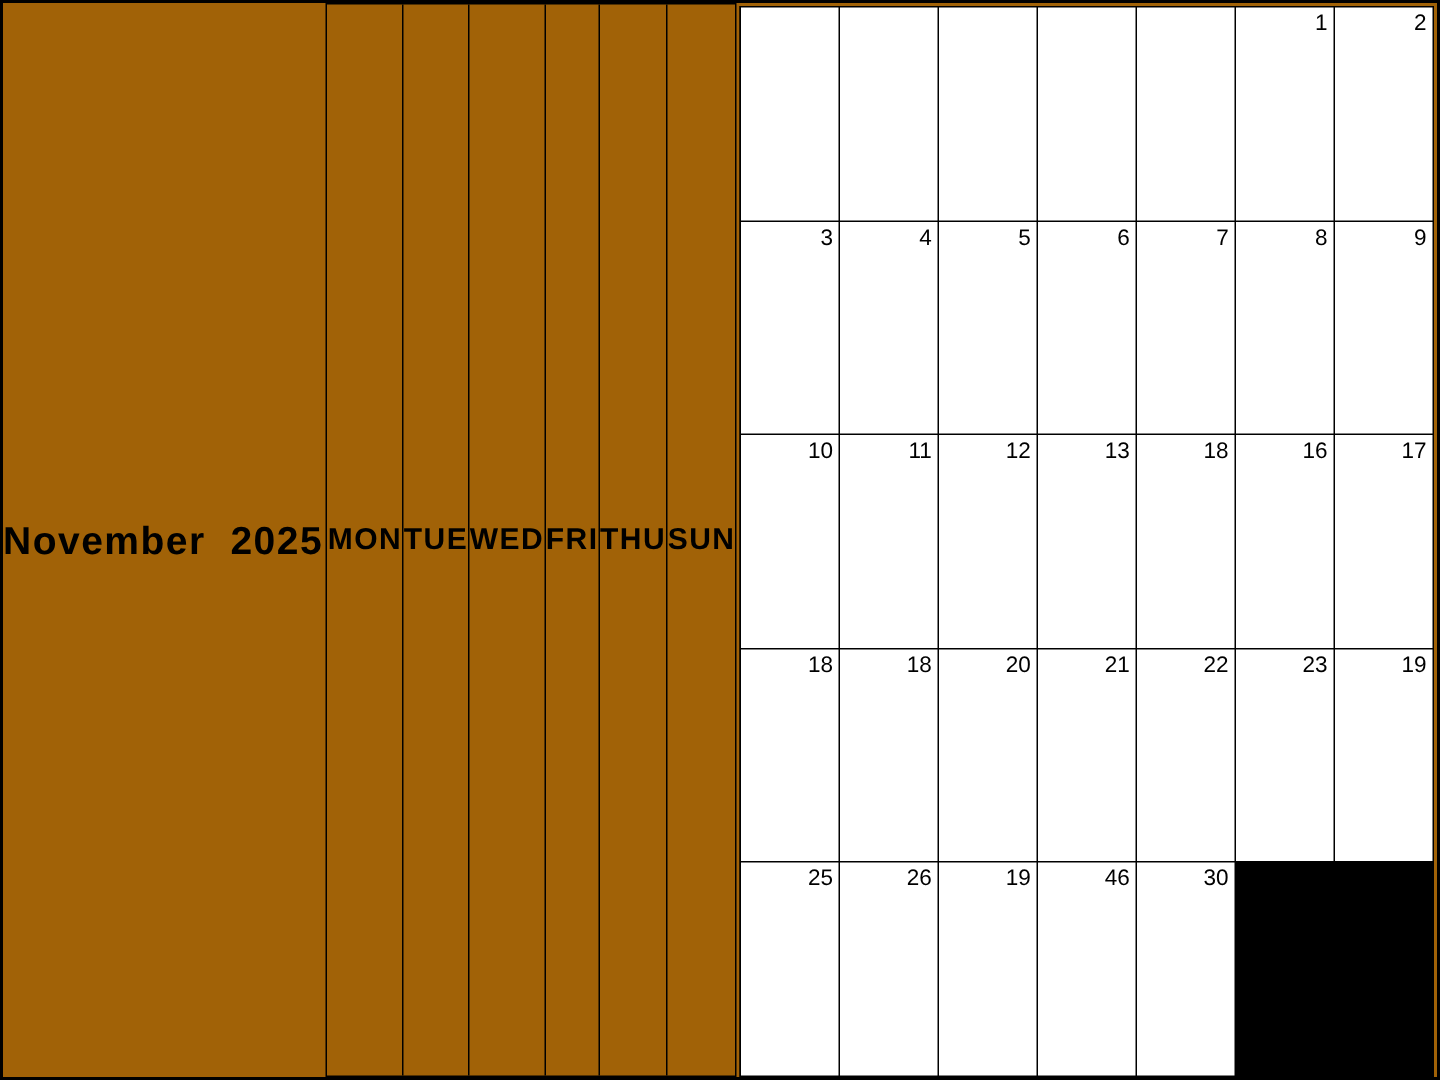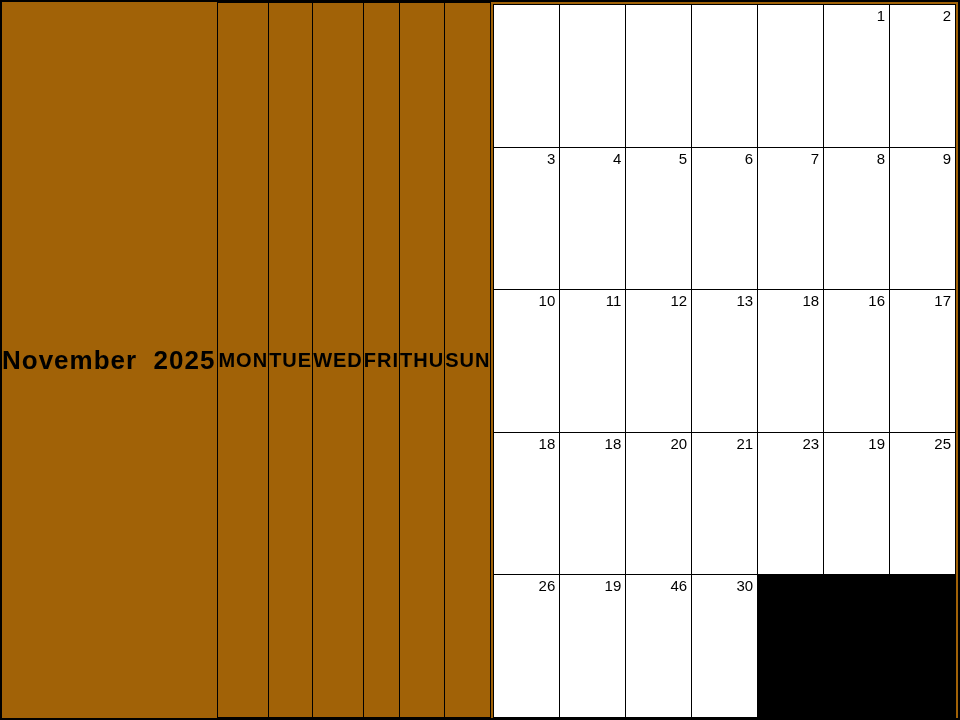--- a/index.html
+++ b/index.html
@@ -163,20 +163,23 @@
     <div class="day-cell">
         <span class="day-number">18</span>
       </div>
     <div class="day-cell">
         <span class="day-number">20</span>
       </div>
     <div class="day-cell">
         <span class="day-number">21</span>
       </div>
     <div class="day-cell">
+        <span class="day-number">22</span>
+      </div>
+    <div class="day-cell">
         <span class="day-number">23</span>
       </div>
 
     <div class="day-cell">
         <span class="day-number">19</span>
       </div>
     <div class="day-cell">
         <span class="day-number">25</span>
       </div>
     <div class="day-cell">

